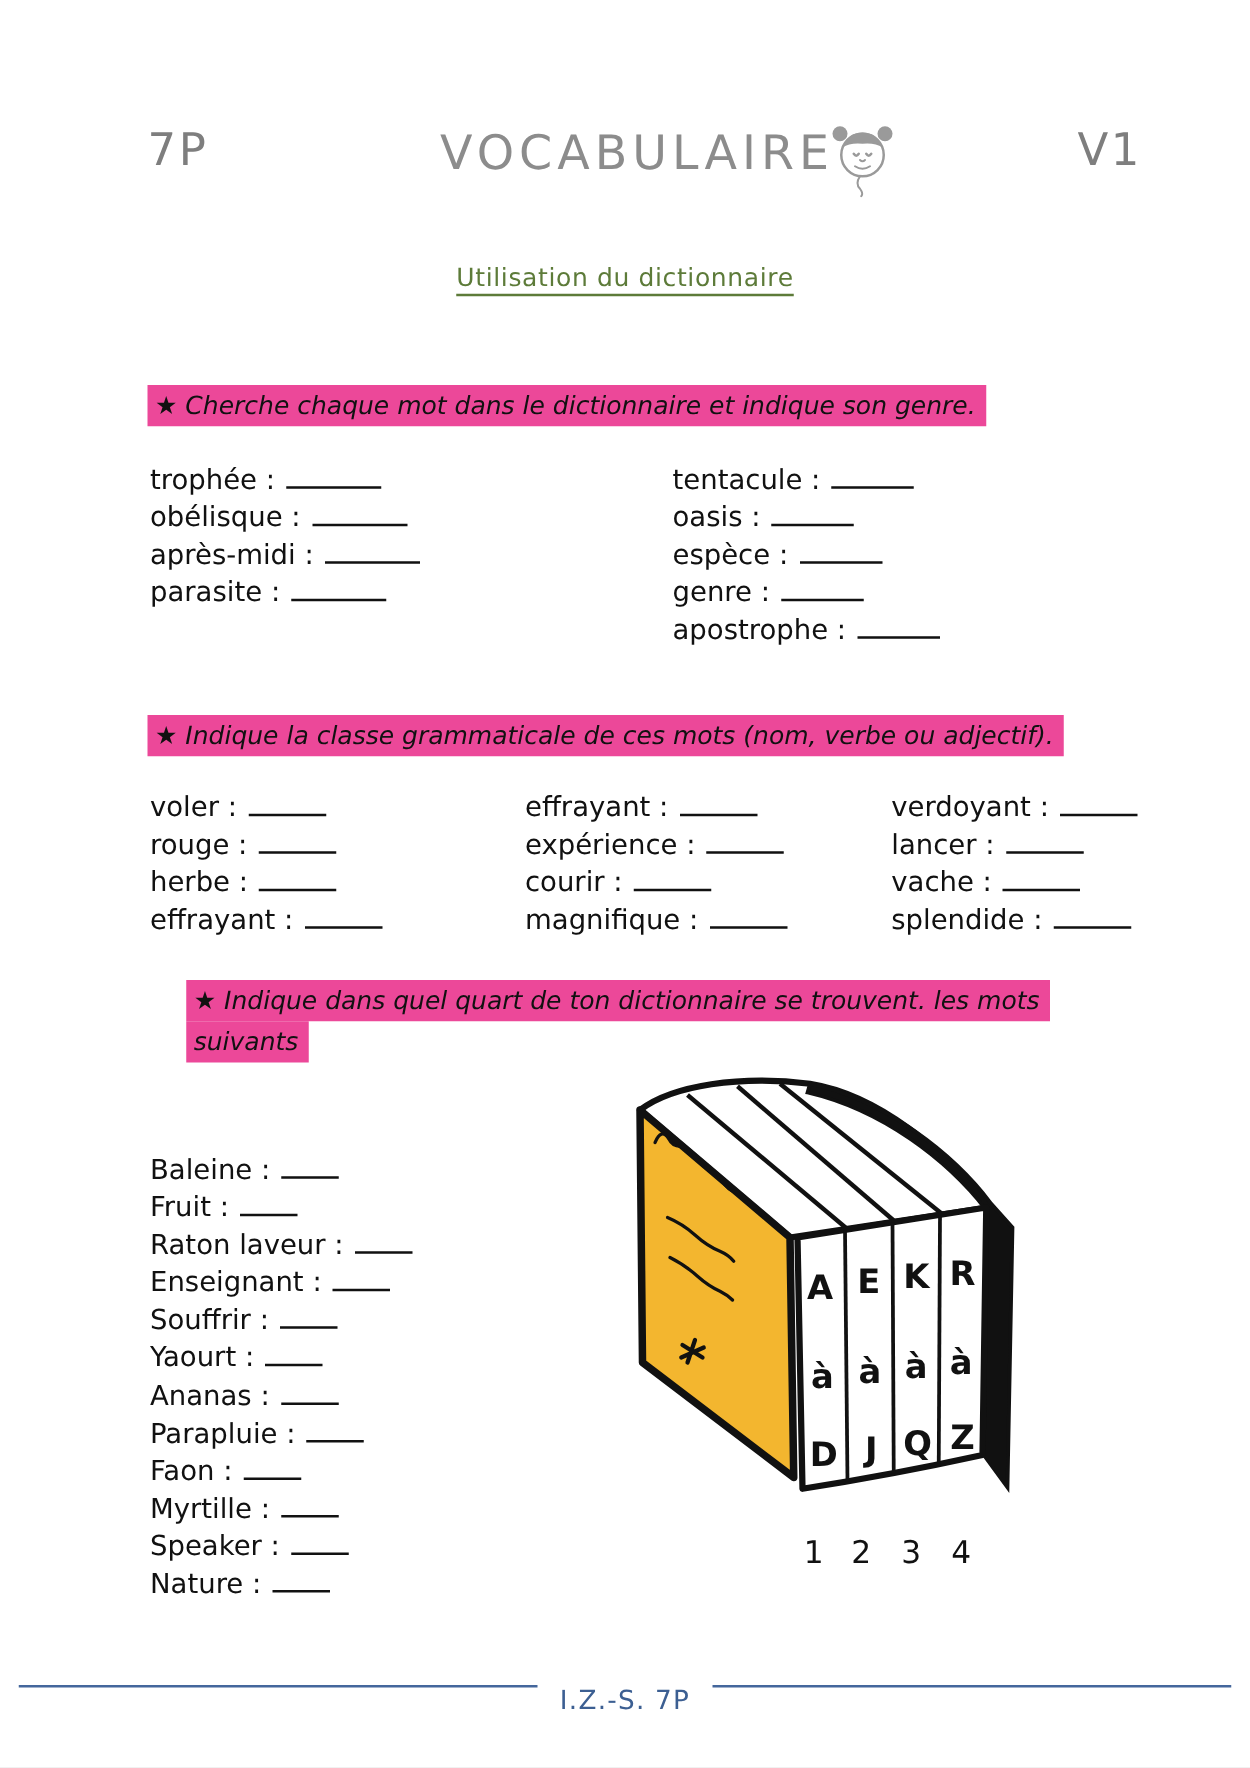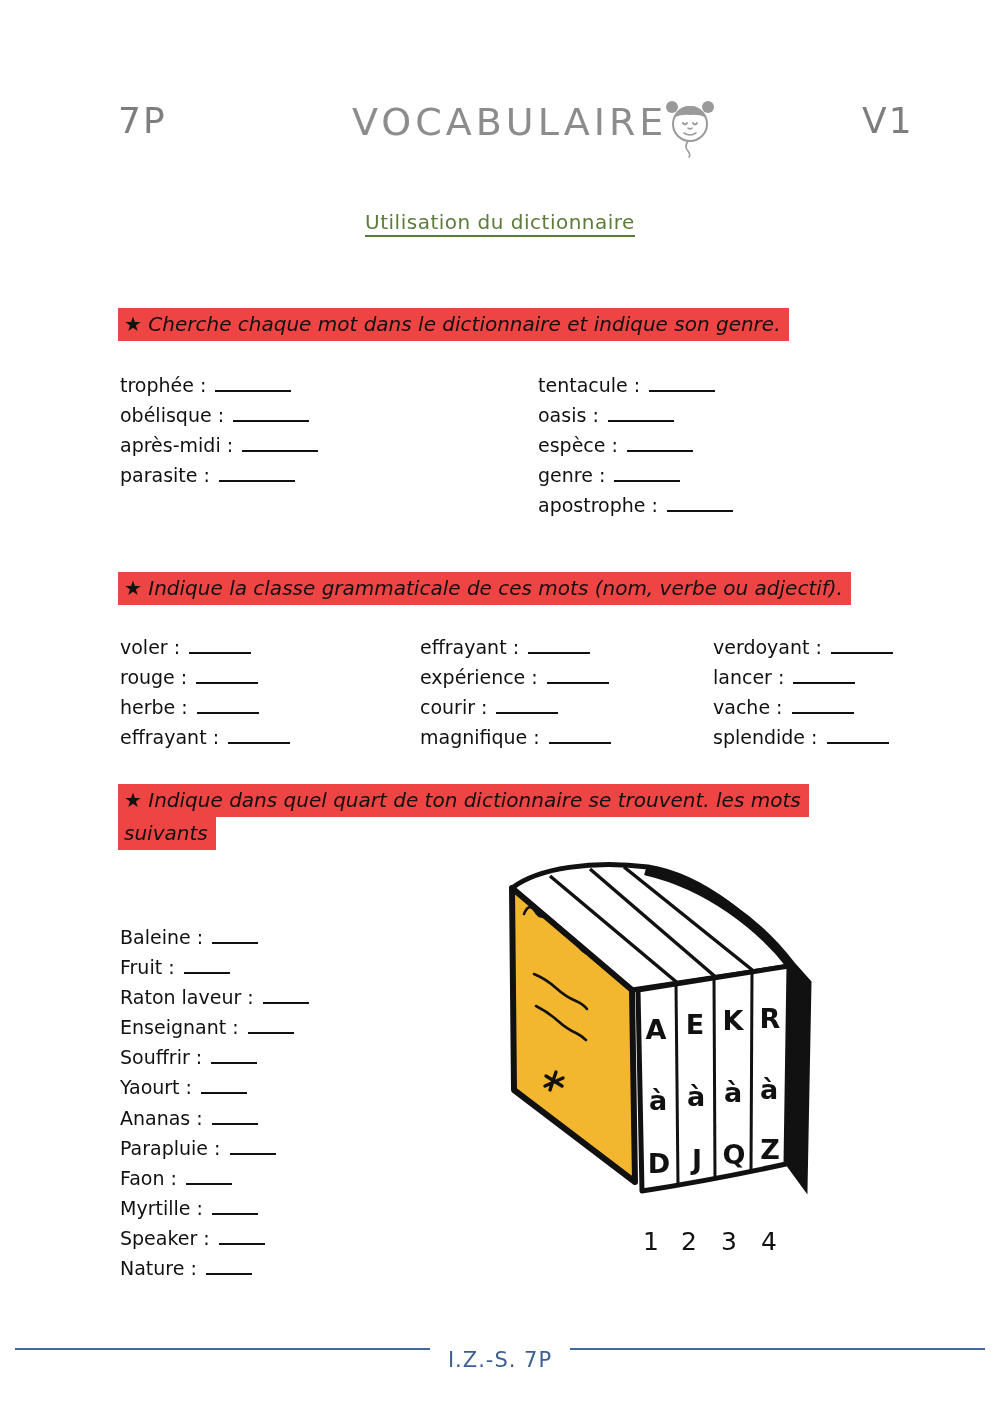--- a/index.html
+++ b/index.html
@@ -46,32 +46,32 @@
   }
 
   
   .bar {
     position: absolute;
     font-size: 20px;
     font-style: italic;
     color: #111;
   }
   .bar .hl {
-    background: #ef4444;
+    background: #ec4899;
     padding: 3px 8px 4px 6px;
     display: inline-block;
     line-height: 26px;
   }
   .bar1 { left: 118px; top: 308px; }
   .bar2 { left: 118px; top: 572px; }
   .bar3 { left: 118px; top: 784px; }
-  .bar3 .hl { display: table; }
-
-  
-  .wordcol { position: absolute; font-size: 19px; }
+  .bar3 .hl { display: table; margin-left: 31px; }
+
+  
+  .wordcol { position: absolute; font-size: 22px; }
   .wordcol .row { height: 30px; line-height: 30px; white-space: nowrap; }
   .blank {
     display: inline-block;
     border-bottom: 2px solid #111;
     height: 16px;
     margin-left: 9px;
     vertical-align: baseline;
   }
   .s1c1 { left: 120px; top: 370px; }
   .s1c2 { left: 538px; top: 370px; }

